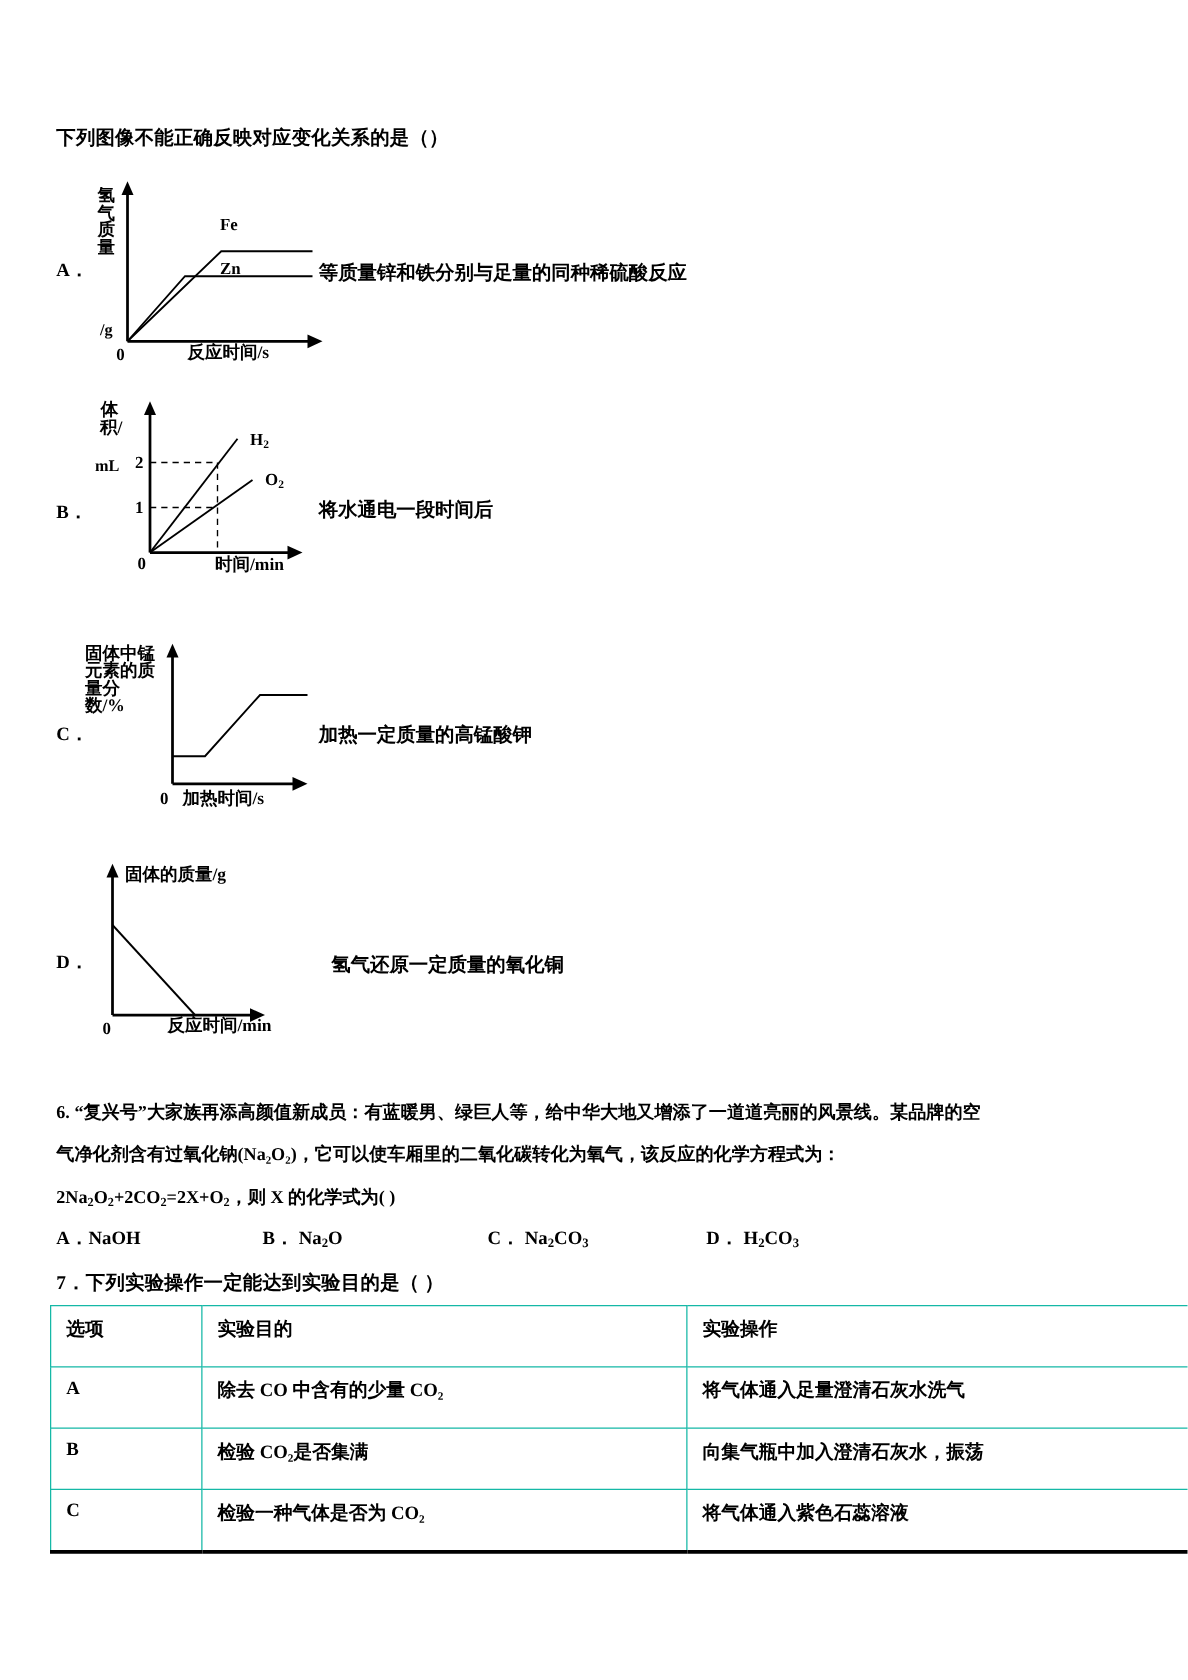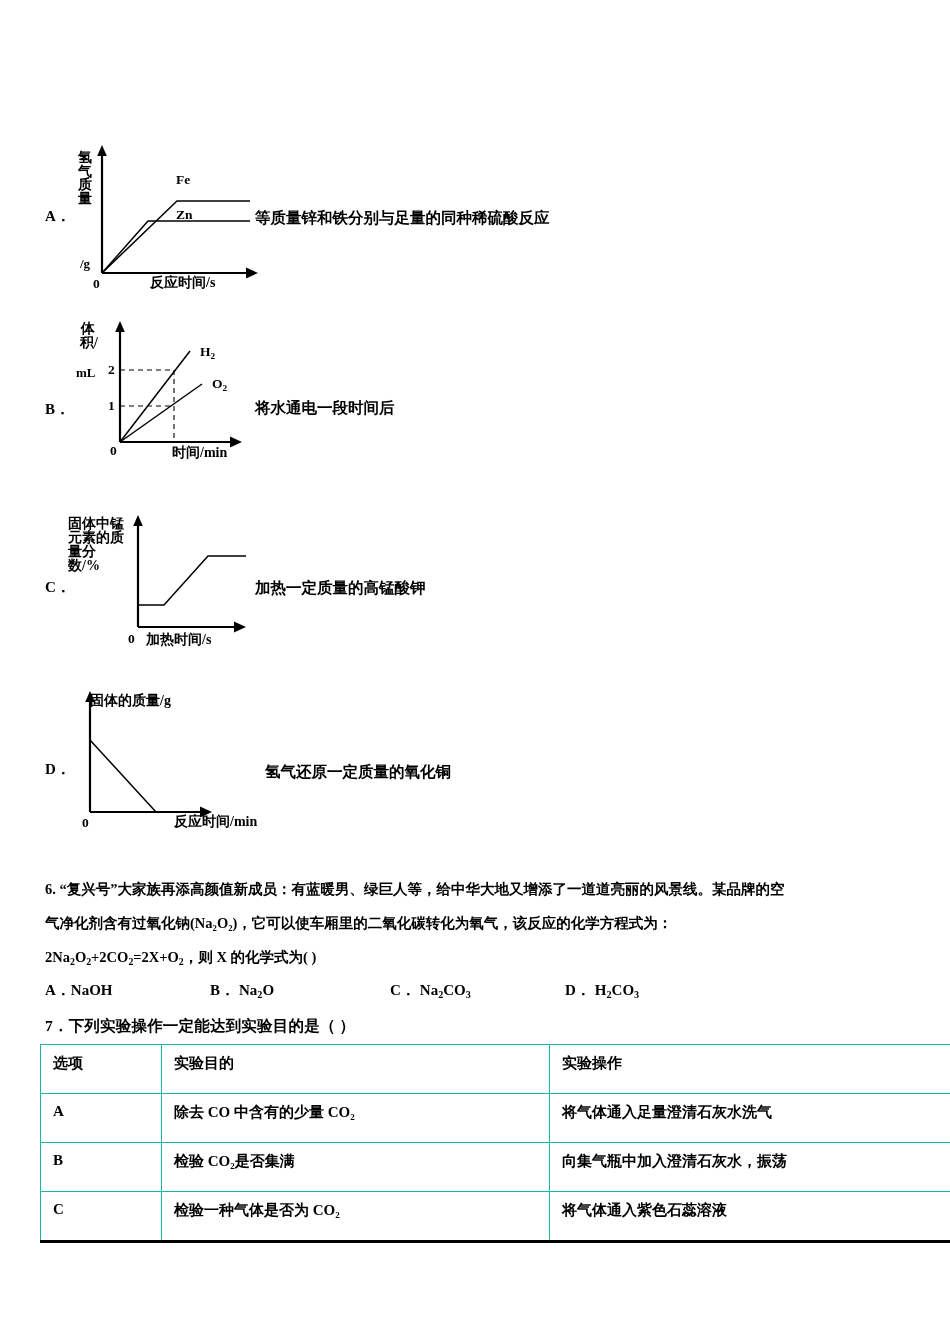--- a/index.html
+++ b/index.html
@@ -106,20 +106,21 @@
   .exp-table tr:last-child td { border-bottom: 3px solid #000000; }
   .col-a { width: 98px; }
   .col-b { width: 365px; }
   .col-c { width: 447px; }
 </style>
 </head>
 <body>
 
 <div class="page">
 
+  <div class="q-stem" style="left:45px; top:100px;">下列图像不能正确反映对应变化关系的是（）</div>
 
   <div class="opt-letter" style="left:45px; top:207px;">A．</div>
 
   <div class="chart" style="left:82px; top:145px;">
     <div class="axlabel vert" style="left:-4px; top:6px; height:105px;">氢气质量</div>
     <div class="axlabel" style="left:-2px; top:112px; font-size:13px;">/g</div>
     <svg width="190" height="145" viewBox="0 0 190 145">
 
       <line x1="20" y1="6" x2="20" y2="128" stroke="#000" stroke-width="2.2"></line>
       <polygon points="20,0 15.2,11 24.8,11" fill="#000"></polygon>
@@ -190,23 +191,23 @@
 
   <div class="chart" style="left:82px; top:688px;">
     <svg width="230" height="140" viewBox="0 0 230 140">
       <line x1="8" y1="12" x2="8" y2="124" stroke="#000" stroke-width="2.2"></line>
       <polygon points="8,3 3.2,14 12.8,14" fill="#000"></polygon>
       <line x1="8" y1="124" x2="122" y2="124" stroke="#000" stroke-width="2.2"></line>
       <polygon points="130,124 118,118.5 118,129.5" fill="#000"></polygon>
 
       <line x1="8" y1="52" x2="74" y2="124" stroke="#000" stroke-width="1.5"></line>
     </svg>
-    <div class="axlabel" style="left:8px; top:6px;">固体的质量/g</div>
+    <div class="axlabel" style="left:18px; top:6px;">固体的质量/g</div>
     <div class="origin" style="left:0px; top:127px;">0</div>
-    <div class="axlabel" style="left:52px; top:127px;margin-left:40px;">反应时间/min</div>
+    <div class="axlabel" style="left:52px; top:127px;">反应时间/min</div>
   </div>
 
   <div class="caption" style="left:265px; top:762px;">氢气还原一定质量的氧化铜</div>
 
   <div class="body-line" style="left:45px; top:880px; font-size:14.5px;">6.  “复兴号”大家族再添高颜值新成员：有蓝暖男、绿巨人等，给中华大地又增添了一道道亮丽的风景线。某品牌的空</div>
 
   <div class="body-line" style="left:45px; top:914px; font-size:14.5px;">气净化剂含有过氧化钠(Na₂O₂)，它可以使车厢里的二氧化碳转化为氧气，该反应的化学方程式为：</div>
 
   <div class="body-line" style="left:45px; top:948px; font-size:14.5px;">
     <span>2Na<sub>2</sub>O<sub>2</sub>+2CO<sub>2</sub>=2X+O<sub>2</sub>，则 X 的化学式为( )</span>

